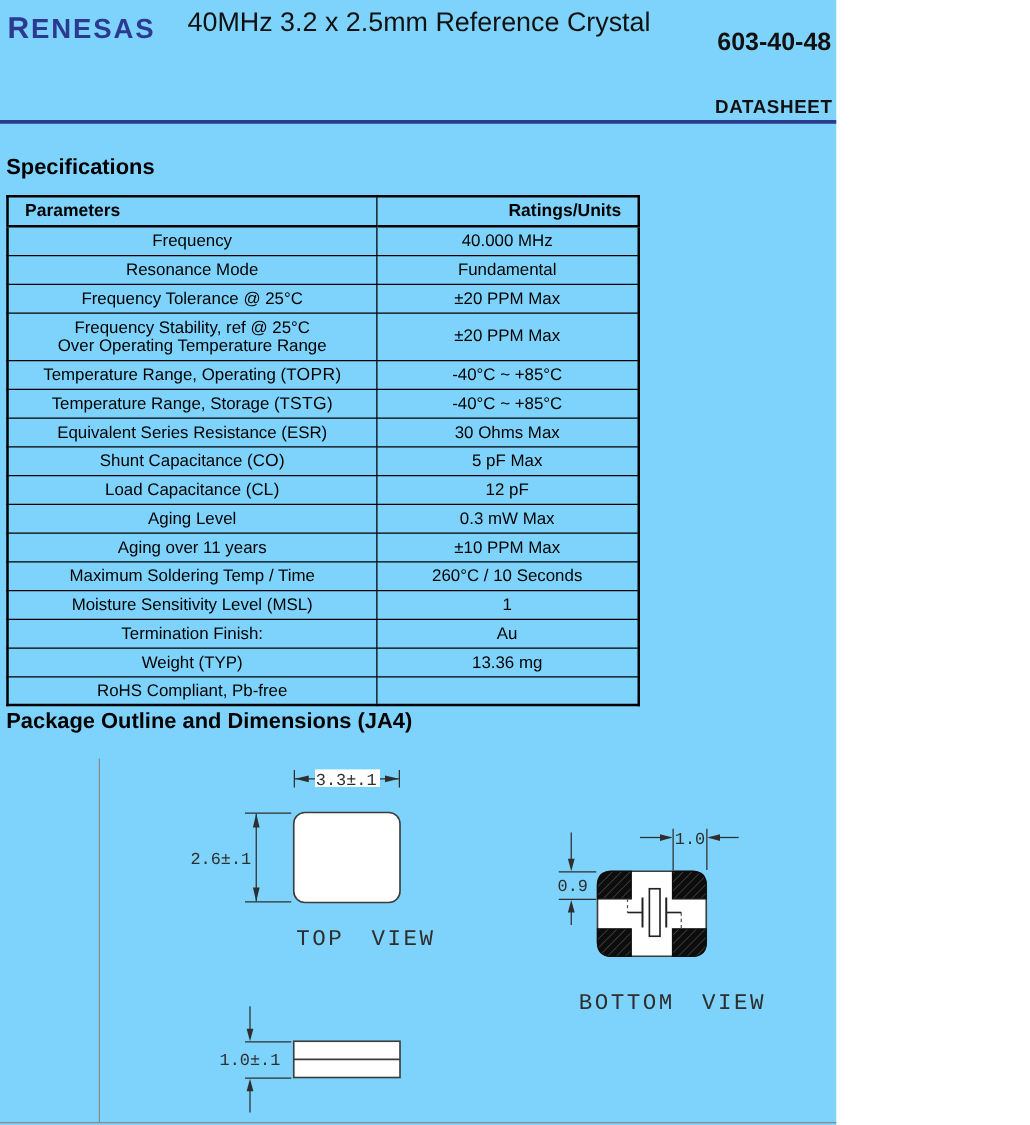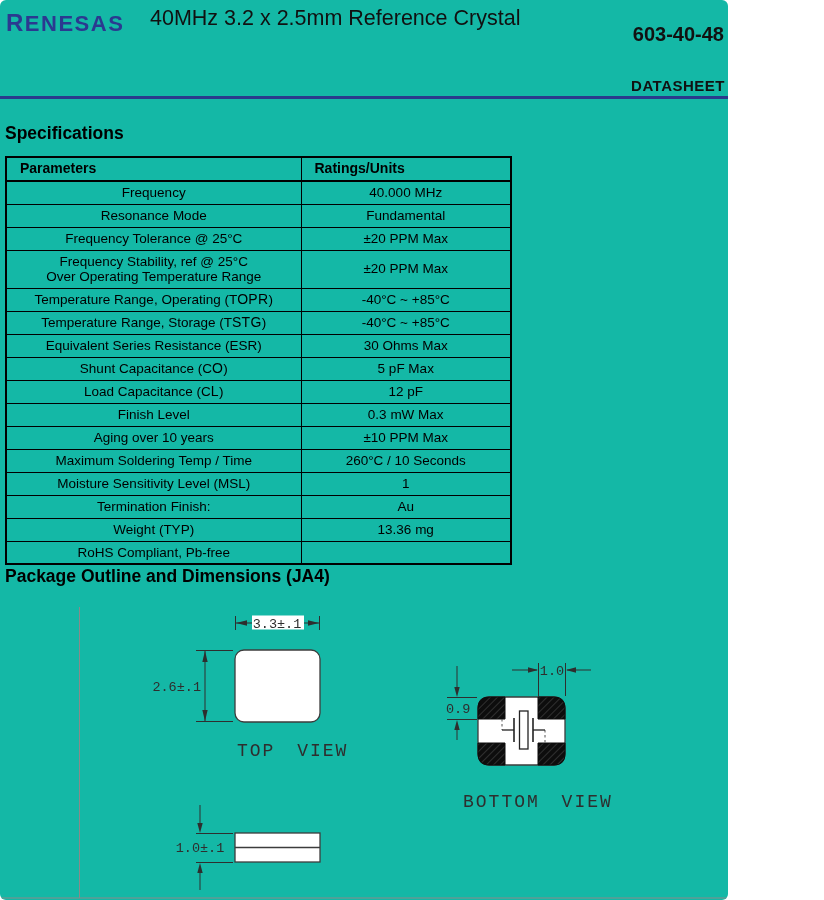--- a/index.html
+++ b/index.html
@@ -1,17 +1,17 @@
 <!DOCTYPE html>
 <html><head>
 <meta charset="utf-8">
 <style>
   * { margin:0; padding:0; box-sizing:border-box; }
   body { background:#fff; font-family:"Liberation Sans", sans-serif; color:#000; }
-  .page { position:relative; width:728px; height:900px; background:#14b8a6; overflow:hidden;border-radius:6px; }
+  .page { position:relative; width:669px; height:900px; background:#7dd3fc; overflow:hidden; }
 
   
   .logo { position:absolute; left:6px; top:9px; font-size:22px; font-weight:bold;
           color:#2b3990; letter-spacing:1.5px; font-family:"Liberation Sans", sans-serif; }
   .logo::first-letter { font-size:24px; }
   .doc-title { position:absolute; left:150px; top:6px; font-size:21.5px; font-weight:normal;
                letter-spacing:0px; color:#111; }
   .part-number { position:absolute; right:4px; top:23px; font-size:20px; font-weight:bold; color:#111; }
   .datasheet-label { position:absolute; right:3px; top:77px; font-size:15px; font-weight:bold;
                      letter-spacing:0.5px; color:#111; }
@@ -23,21 +23,21 @@
   .pkg-heading { top:566px; }
 
   
   .spec-table-wrap { position:absolute; left:5px; top:156px; }
   table.spec { border-collapse:collapse; width:505px; table-layout:fixed;
                font-size:13.5px; border:2px solid #000; }
   table.spec th, table.spec td { border:1px solid #000; padding:3px 13px; line-height:15.5px;
                                  vertical-align:middle; }
   table.spec th { font-size:14px; font-weight:bold; height:24px; border-bottom:2px solid #000; }
   th.param-h { text-align:left; width:295px; }
-  th.val-h { text-align:left; width:210px; }
+  th.val-h { text-align:right; width:210px; }
   td.param { text-align:center; height:23px; }
   td.val { text-align:center; }
   .subsc { font-size:14px; letter-spacing:0.3px; }
 
   
   .drawing-svg { position:absolute; left:0; top:600px; }
   .dimtext { font-family:"Liberation Mono", monospace; font-size:13.5px; fill:#2e2e2e; }
   .viewlabel { font-family:"Liberation Mono", monospace; font-size:18px; fill:#2e2e2e;
                letter-spacing:2px; word-spacing:9px; }
 </style>
@@ -93,25 +93,25 @@
           </tr>
           <tr>
             <td class="param">Shunt Capacitance (C<span class="subsc">O</span>)</td>
             <td class="val">5 pF Max</td>
           </tr>
           <tr>
             <td class="param">Load Capacitance (C<span class="subsc">L</span>)</td>
             <td class="val">12 pF</td>
           </tr>
           <tr>
-            <td class="param">Finish Level</td>
+            <td class="param">Aging Level</td>
             <td class="val">0.3 mW Max</td>
           </tr>
           <tr>
-            <td class="param">Aging over 10 years</td>
+            <td class="param">Aging over 11 years</td>
             <td class="val">±10 PPM Max</td>
           </tr>
           <tr>
             <td class="param">Maximum Soldering Temp / Time</td>
             <td class="val">260°C / 10 Seconds</td>
           </tr>
           <tr>
             <td class="param">Moisture Sensitivity Level (MSL)</td>
             <td class="val">1</td>
           </tr>

